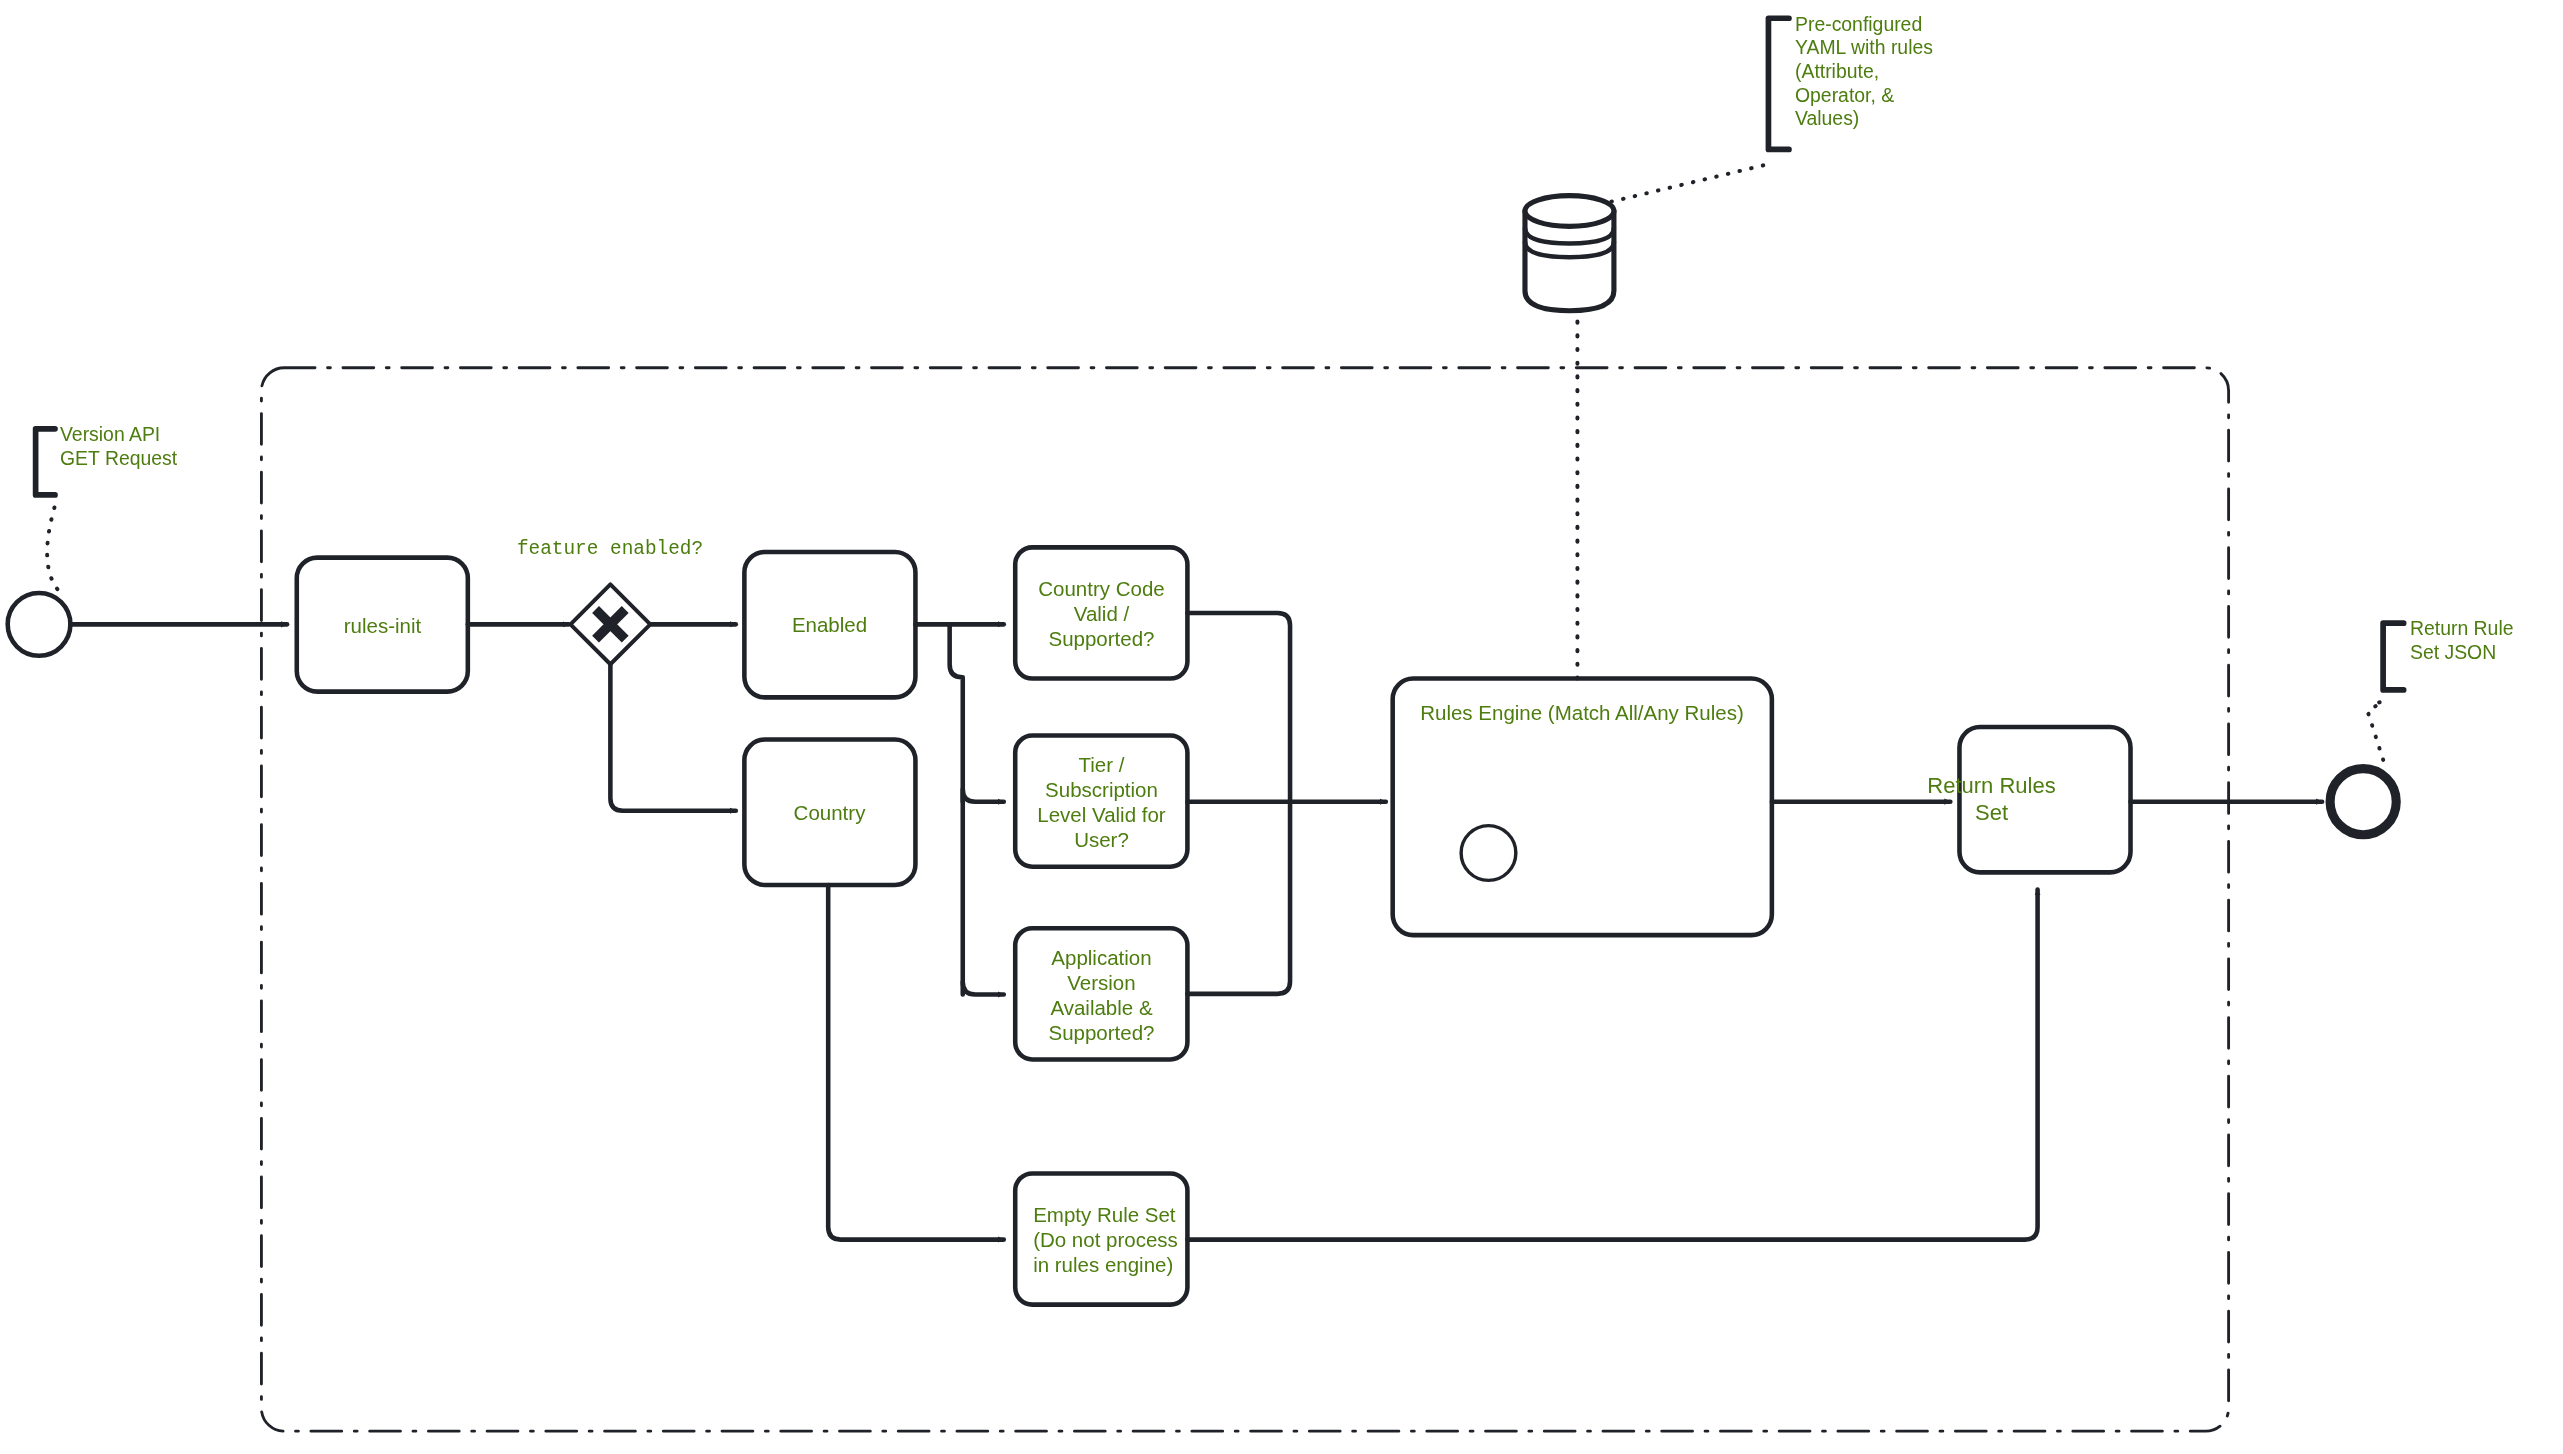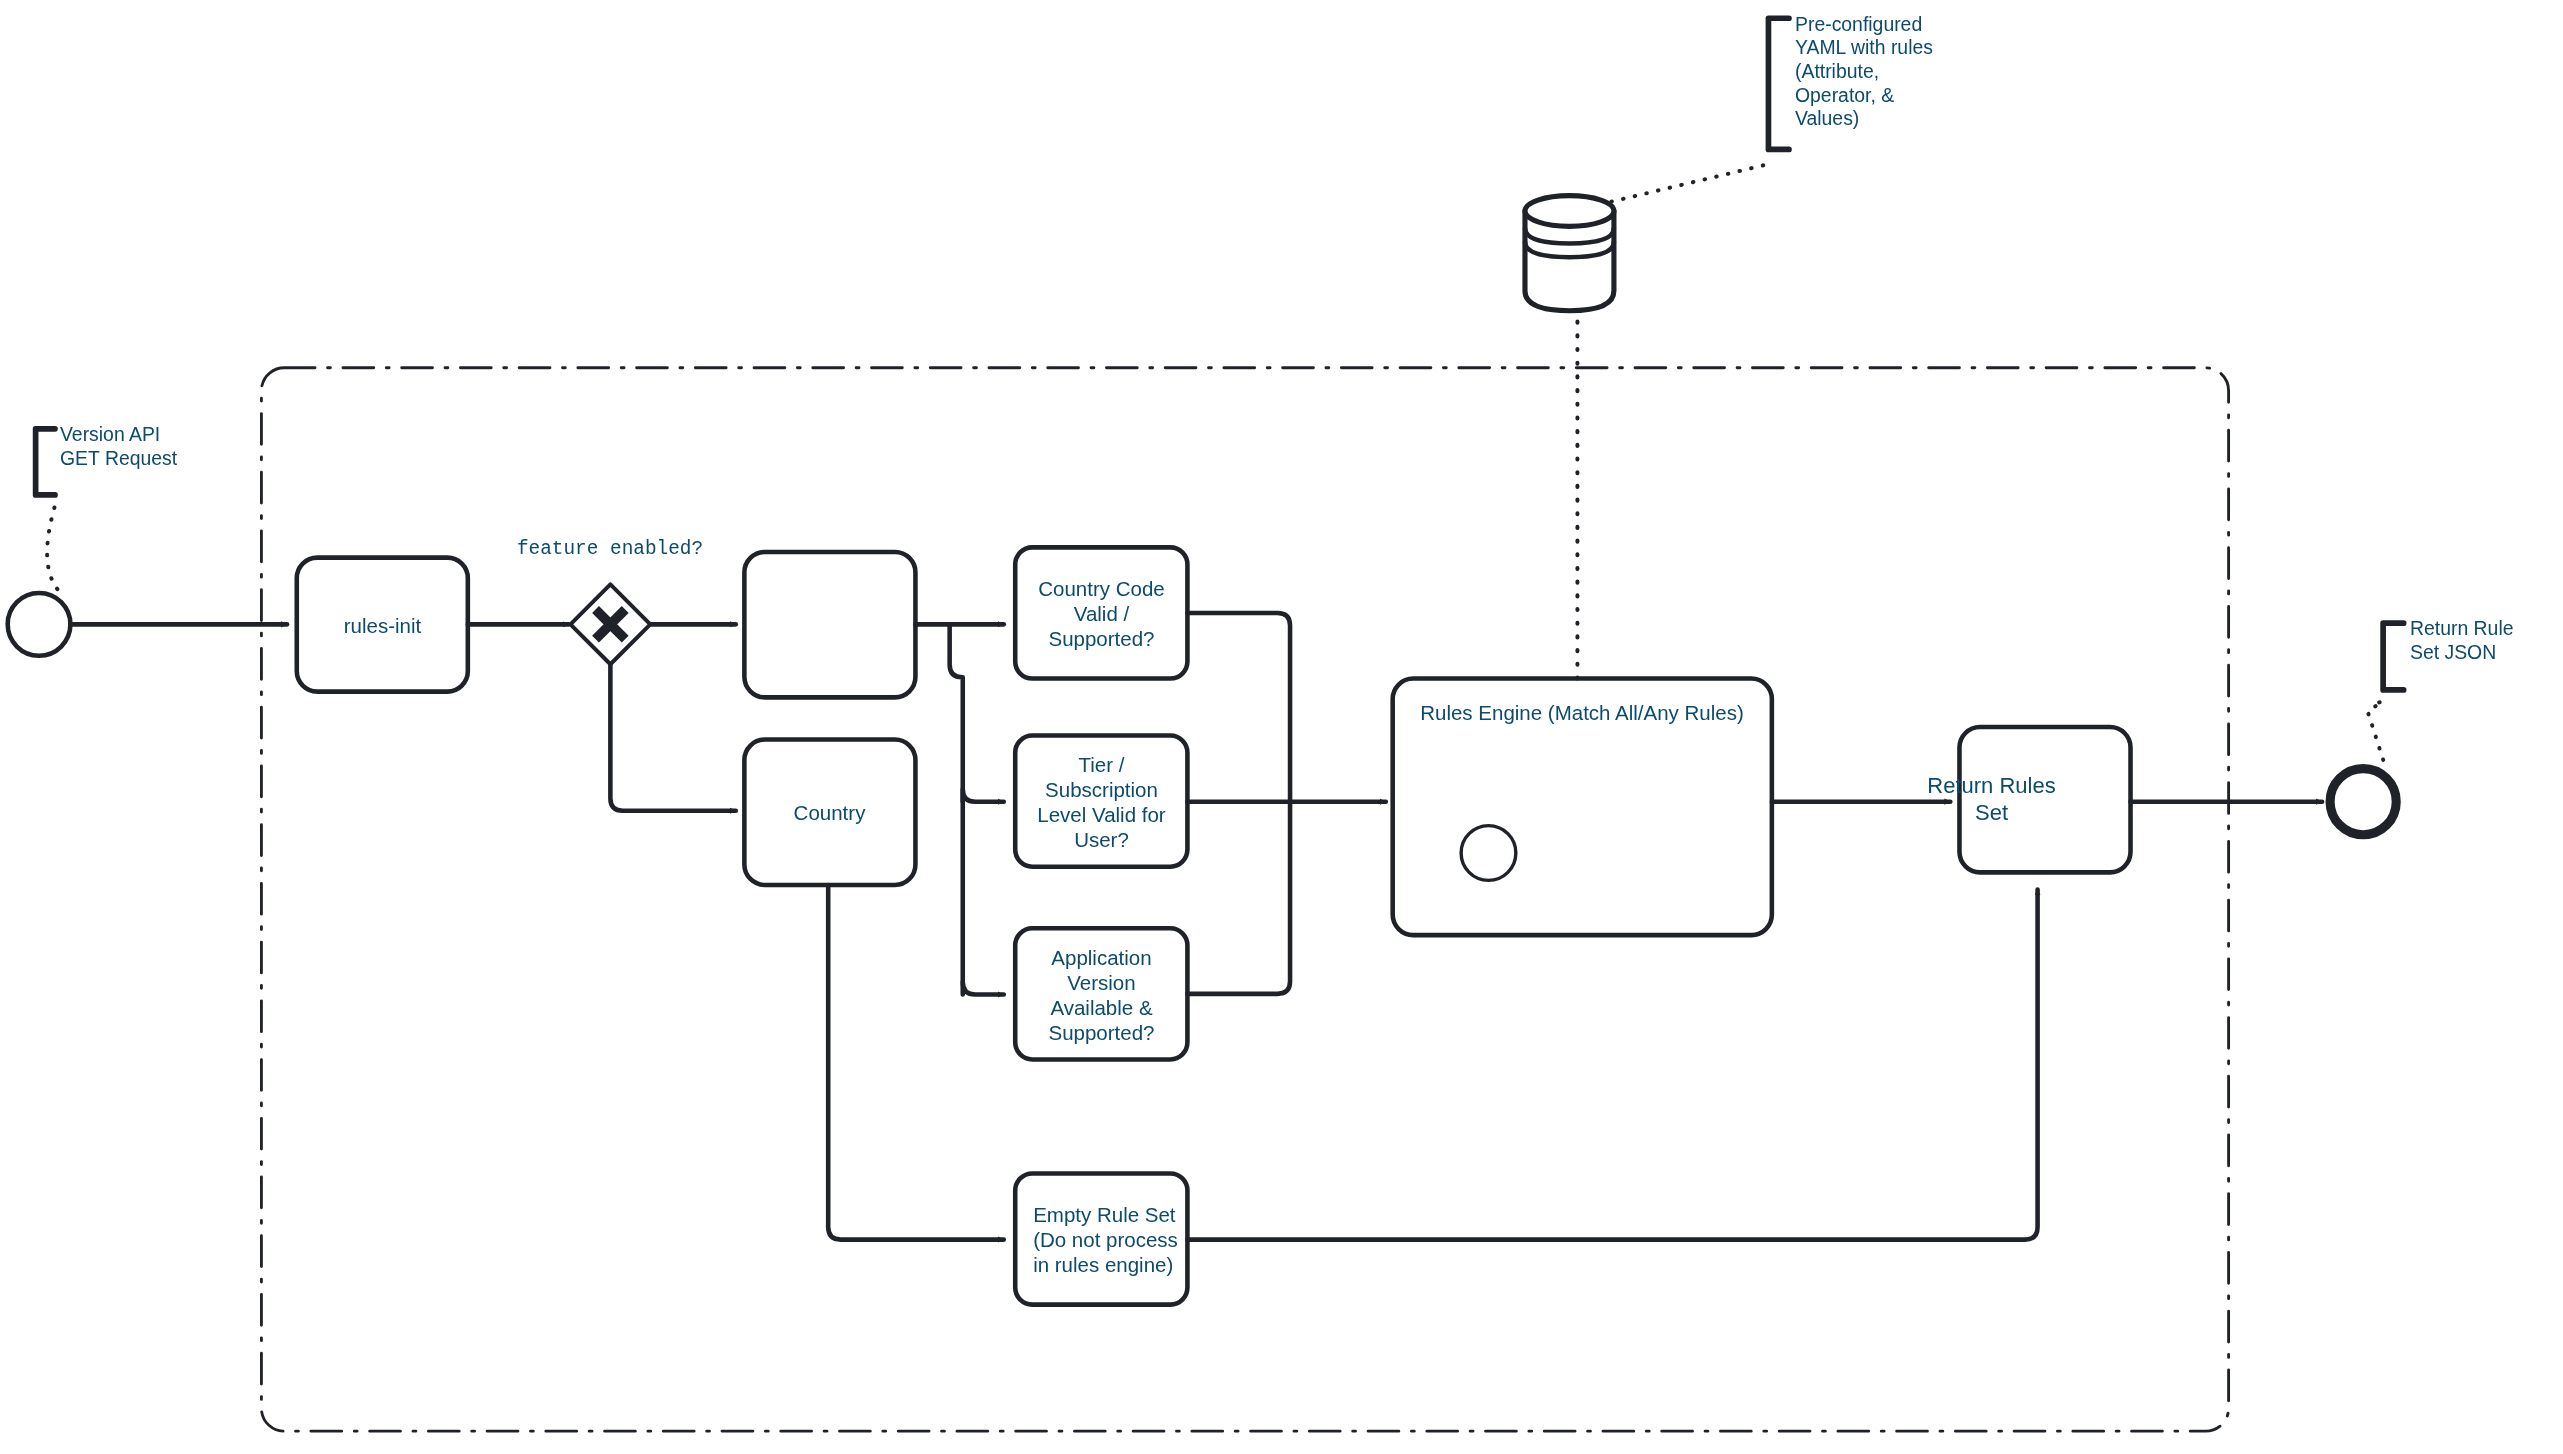--- a/index.html
+++ b/index.html
@@ -1,20 +1,20 @@
 <!DOCTYPE html>
 <html style="font-size:9px"><head>
 <meta charset="utf-8">
 <title>Rules Engine BPMN Flow</title>
 <style>
   html,body{margin:0;padding:0;background:#ffffff;}
   body{font-family:"Liberation Sans", sans-serif;}
   #canvas{position:relative;width:2563px;height:1454px;background:#ffffff;overflow:hidden;}
   svg.layer{position:absolute;left:0;top:0;width:2563px;height:1454px;}
-  .lbl{position:absolute;color:#0c4a6e;font-family:"Liberation Sans", sans-serif;
+  .lbl{position:absolute;color:#4d7c0f;font-family:"Liberation Sans", sans-serif;
        text-align:center;line-height:1.22;white-space:pre-line;}
   .lbl.left{text-align:left;}
   .box-label{display:flex;align-items:center;justify-content:center;}
 </style>
 </head>
 <body>
 
 <div id="canvas">
 
   <svg class="layer" viewBox="0 0 4494 2550">
@@ -106,20 +106,21 @@
 Operator, &amp;
 Values)</div>
 
   <div class="lbl left" style="left:2410px; top:617px; width:171px; font-size:19.4px;">Return Rule
 Set JSON</div>
 
   <div class="lbl" style="left:496px; top:538px; width:228px; font-size:19.4px;font-family:Liberation Mono, monospace;">feature enabled?</div>
 
   <div class="lbl box-label" style="left:297px; top:558px; width:171px; height:134px; font-size:20.5px;">rules-init</div>
 
+  <div class="lbl box-label" style="left:744px; top:552px; width:171px; height:145px; font-size:20.5px;">Enabled</div>
 
   <div class="lbl box-label" style="left:744px; top:740px; width:171px; height:145px; font-size:20.5px;">Country</div>
 
   <div class="lbl box-label" style="left:1021px; top:548px; width:161px; height:131px; font-size:20.5px;">Country Code
 Valid /
 Supported?</div>
 
   <div class="lbl box-label" style="left:1021px; top:736px; width:161px; height:131px; font-size:20.5px;">Tier /
 Subscription
 Level Valid for

